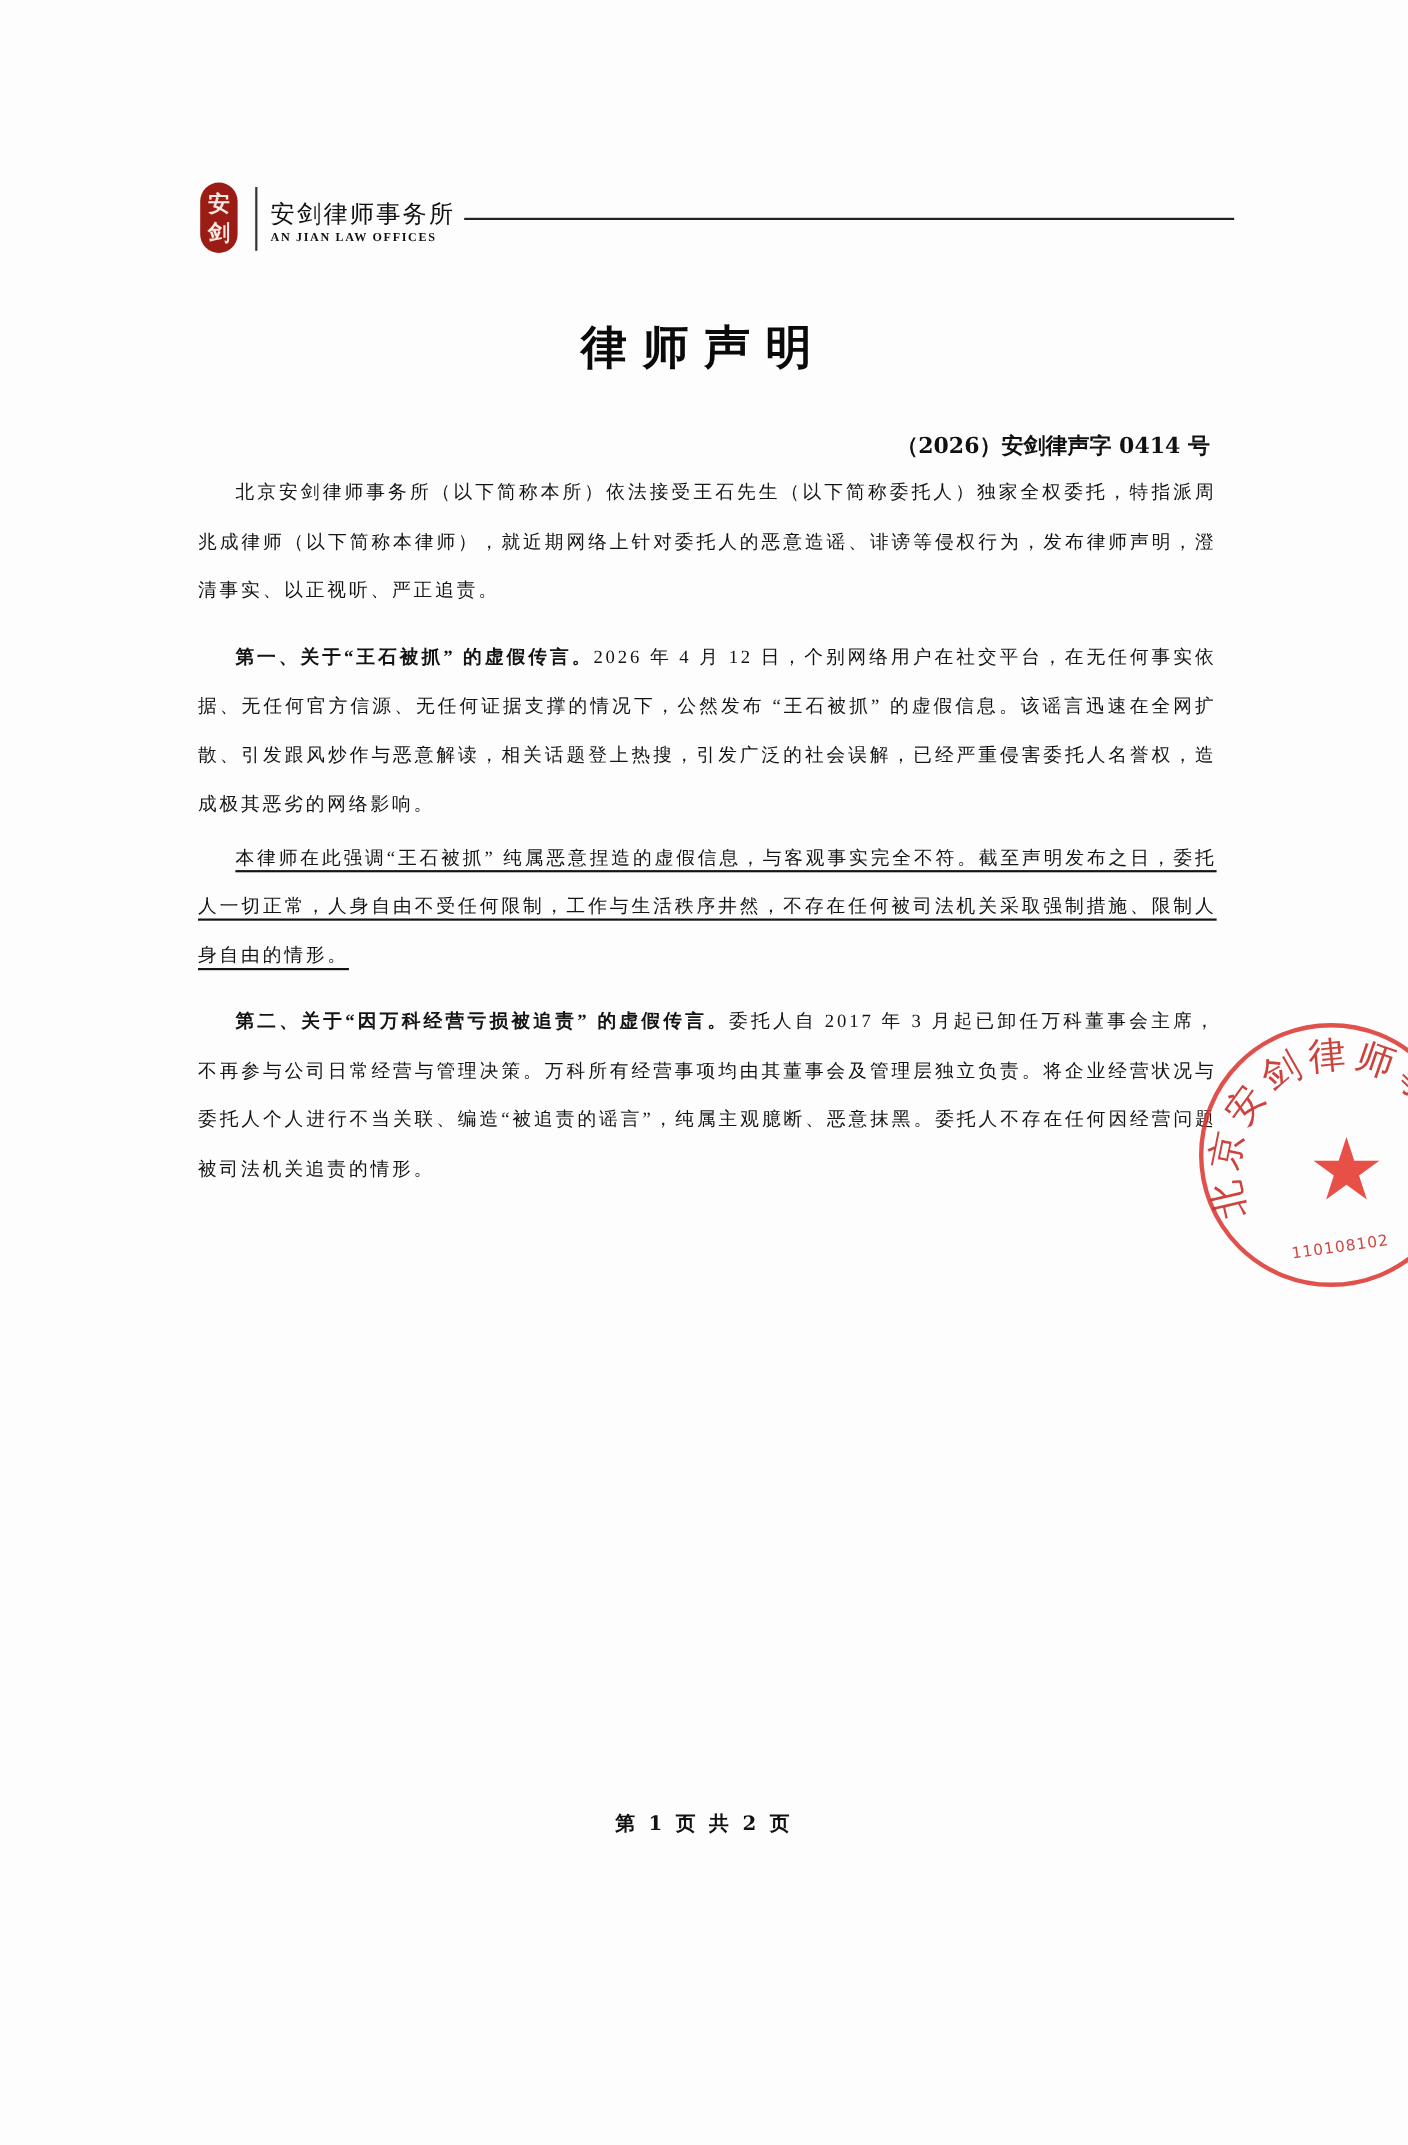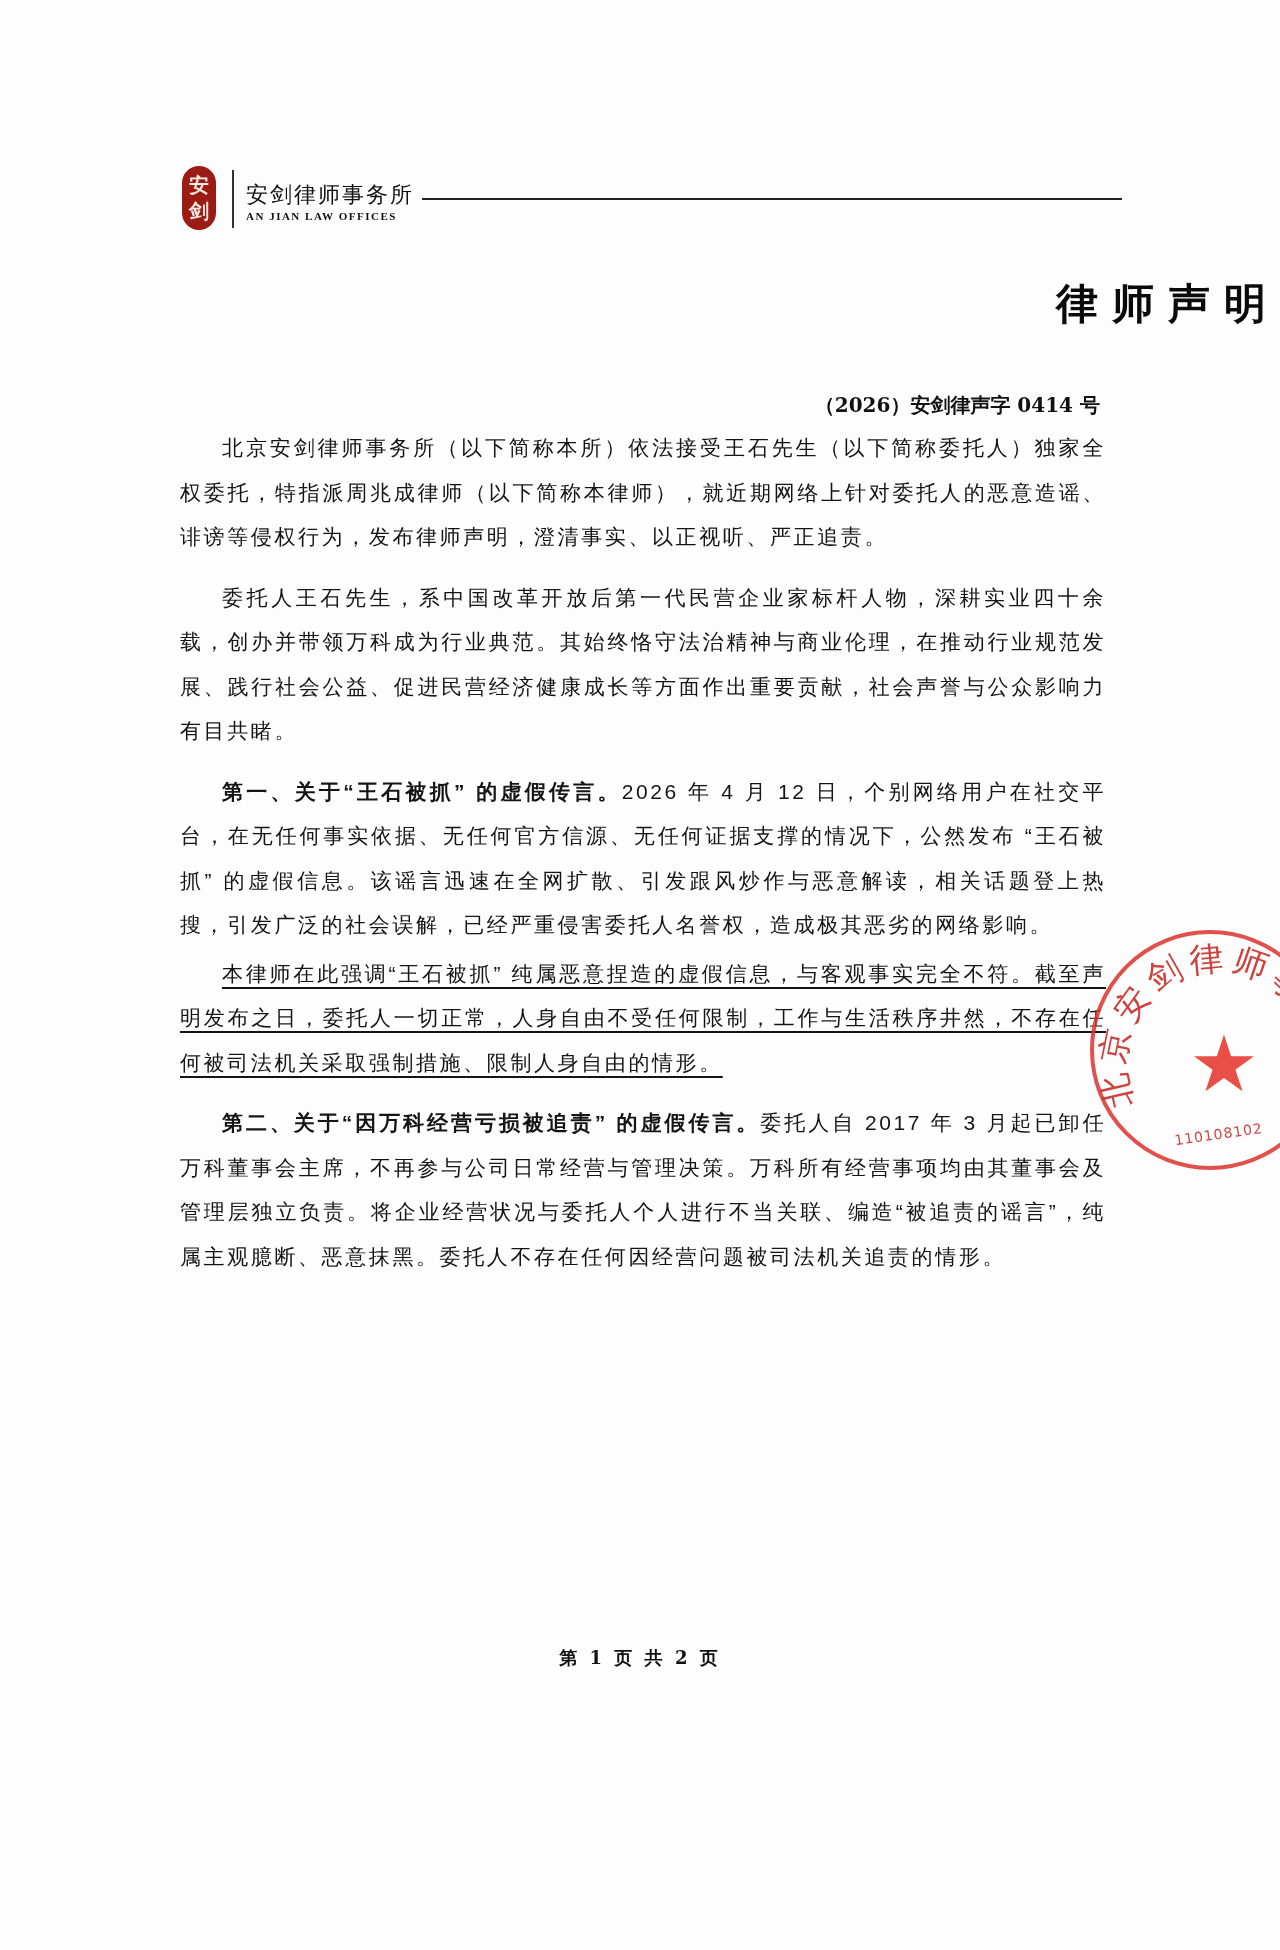--- a/index.html
+++ b/index.html
@@ -71,23 +71,23 @@
     }
     .header-rule {
       position: absolute;
       left: 240px; top: 32px;
       width: 700px; height: 2px;
       background: #222;
     }
     
     .doc-title {
       position: absolute;
-      left: 0; top: 276px;
+      left: 0; top: 288px;
       width: 1280px;
-      text-align: right;
+      text-align: center;
       font-family: "DejaVu Sans", sans-serif;
       font-weight: bold;
       font-size: 42px;
       letter-spacing: 14px;
       color: #0a0a0a;
     }
     .doc-number {
       position: absolute;
       right: 180px; top: 372px;
       font-size: 20px;
@@ -95,22 +95,22 @@
       color: #111;
       font-family: "DejaVu Serif", serif;
       margin-top: 20px;
     }
     
     .body-text {
       position: absolute;
       left: 180px;
       top: 426px;
       width: 926px;
-      font-family: Liberation Sans, sans-serif;
-      font-size: 21px;
+      font-family: Liberation Serif, serif;
+      font-size: 17px;
       line-height: 44.5px;
       letter-spacing: 2.6px;
       text-align: justify;
       color: #141414;
     }
     .para {
       text-indent: 2em;
       margin-bottom: 16px;
     }
     .para .lead {
@@ -189,23 +189,20 @@
     <div class="firm-name-en">AN JIAN LAW OFFICES</div>
     <div class="header-rule"></div>
   </div>
 
   <div class="doc-title">律师声明</div>
   <div class="doc-number">（2026）安剑律声字 0414 号</div>
 
   <div class="body-text">
     <p class="para">
       <span class="lead"></span><span>北京安剑律师事务所（以下简称本所）依法接受王石先生（以下简称委托人）独家全权委托，特指派周兆成律师（以下简称本律师），就近期网络上针对委托人的恶意造谣、诽谤等侵权行为，发布律师声明，澄清事实、以正视听、严正追责。</span>
-    </p>
-    <p class="para">
-      <span class="lead"></span><span>委托人王石先生，系中国改革开放后第一代民营企业家标杆人物，深耕实业四十余载，创办并带领万科成为行业典范。其始终恪守法治精神与商业伦理，在推动行业规范发展、践行社会公益、促进民营经济健康成长等方面作出重要贡献，社会声誉与公众影响力有目共睹。</span>
     </p>
     <p class="para">
       <span class="lead">第一、关于“王石被抓” 的虚假传言。</span><span>2026 年 4 月 12 日，个别网络用户在社交平台，在无任何事实依据、无任何官方信源、无任何证据支撑的情况下，公然发布 “王石被抓” 的虚假信息。该谣言迅速在全网扩散、引发跟风炒作与恶意解读，相关话题登上热搜，引发广泛的社会误解，已经严重侵害委托人名誉权，造成极其恶劣的网络影响。</span>
     </p>
     <p class="para underlined">
       <span class="lead"></span><span>本律师在此强调“王石被抓” 纯属恶意捏造的虚假信息，与客观事实完全不符。截至声明发布之日，委托人一切正常，人身自由不受任何限制，工作与生活秩序井然，不存在任何被司法机关采取强制措施、限制人身自由的情形。</span>
     </p>
     <p class="para">
       <span class="lead">第二、关于“因万科经营亏损被追责” 的虚假传言。</span><span>委托人自 2017 年 3 月起已卸任万科董事会主席，不再参与公司日常经营与管理决策。万科所有经营事项均由其董事会及管理层独立负责。将企业经营状况与委托人个人进行不当关联、编造“被追责的谣言”，纯属主观臆断、恶意抹黑。委托人不存在任何因经营问题被司法机关追责的情形。</span>
     </p>

